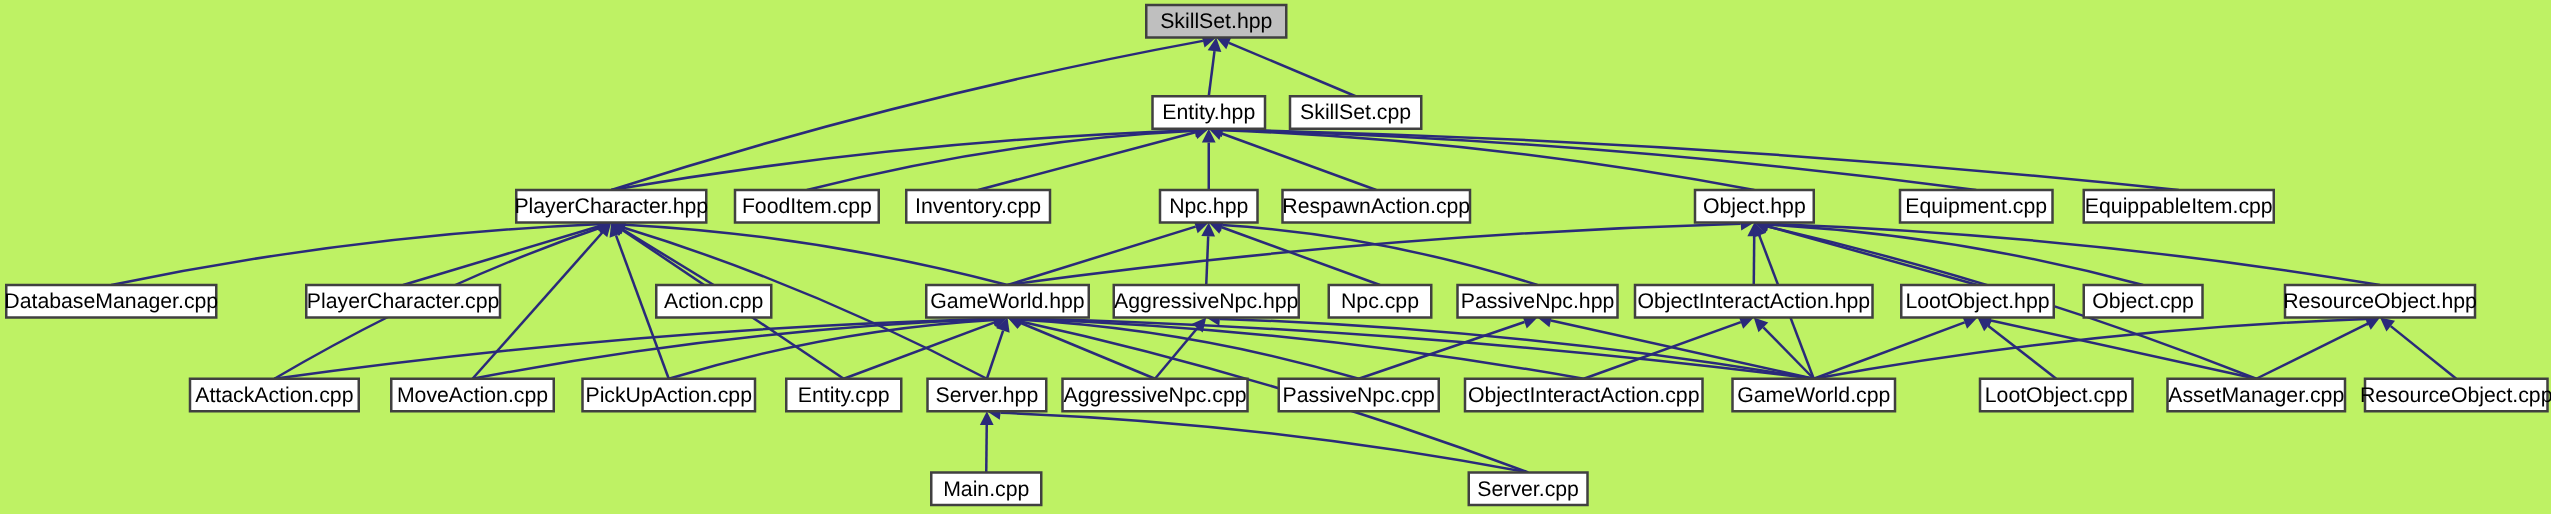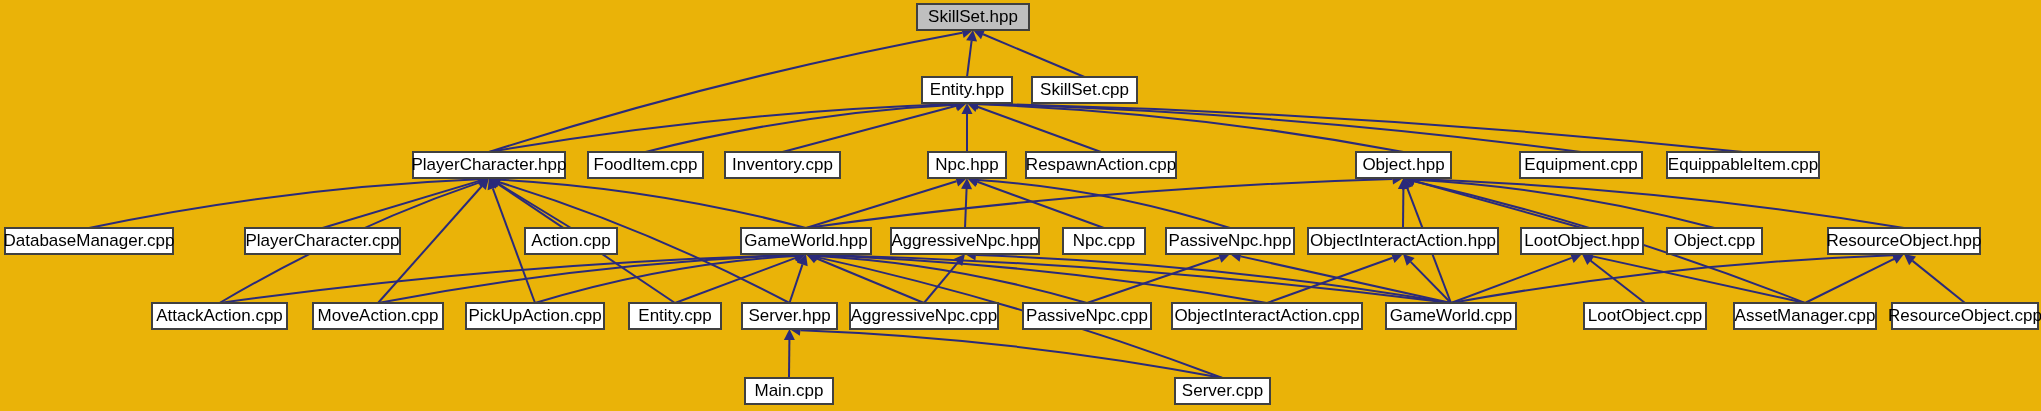--- a/index.html
+++ b/index.html
@@ -8,21 +8,21 @@
     background: #ffffff;
   }
   body {
     font-family: "Liberation Sans", sans-serif;
   }
   #graph-wrap {
     position: relative;
     width: 2041px;
     height: 411px;
     overflow: hidden;
-    background: #eab308;
+    background: #bef264;
   }
   svg#dep-graph {
     display: block;
     width: 2041px;
     height: 411px;
   }
   .node-box {
     fill: #ffffff;
     stroke: #404040;
     stroke-width: 2;

